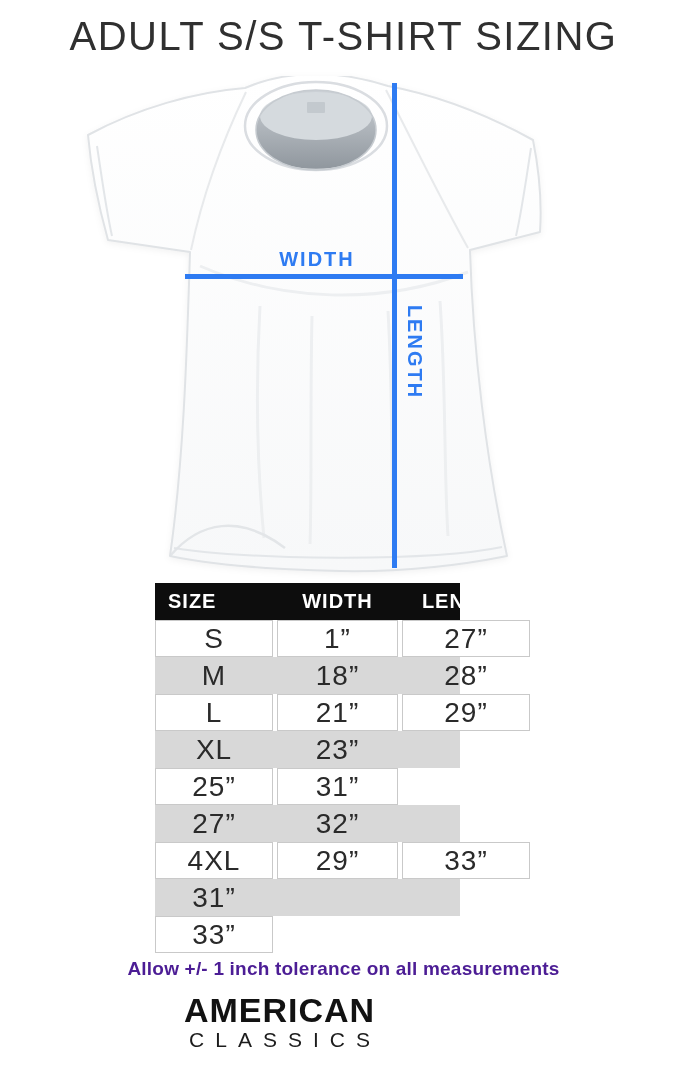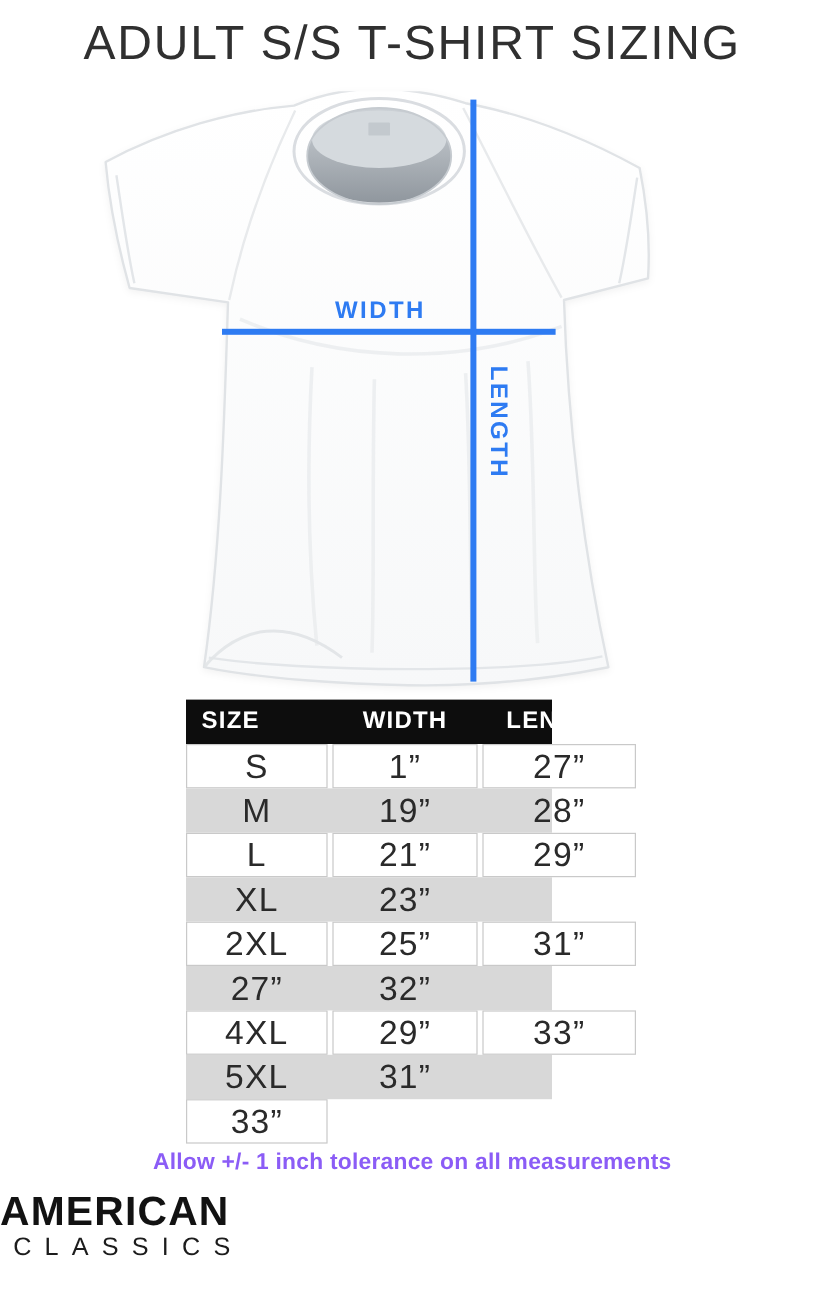--- a/index.html
+++ b/index.html
@@ -44,25 +44,25 @@
   .trow.gray{background:#d8d8d8;}
   .tcell{
     display:flex;align-items:center;justify-content:center;
     font-size:28px;font-weight:400;color:#2a2a2a;letter-spacing:1px;box-sizing:border-box;
   }
   .trow.white .tcell{background:#ffffff;border:1px solid #c9c9c9;}
 
   
   .note{
     position:absolute;top:958px;left:0;width:687px;text-align:center;
-    font-size:19px;font-weight:700;color:#8b5cf6;letter-spacing:0.2px;
+    font-size:19px;font-weight:700;color:#4c1d95;letter-spacing:0.2px;
   }
 
   
-  .brand{position:absolute;top:992px;left:0;width:559px;color:#121212;}
+  .brand{position:absolute;top:992px;left:0;width:559px;text-align:center;color:#121212;}
   .brand-top{font-size:34px;font-weight:800;letter-spacing:1px;line-height:36px;}
   .brand-bottom{font-size:21px;font-weight:400;letter-spacing:11px;padding-left:11px;line-height:24px;color:#1c1c1c;}
 </style>
 </head>
 <body>
 
 <div class="page">
 
   <div class="title">ADULT S/S T-SHIRT SIZING</div>
 
@@ -132,48 +132,46 @@
       <div class="hcell">LENGTH</div>
     </div>
     <div>
         <div class="trow white">
           <div class="tcell">S</div>
           <div class="tcell">1”</div>
           <div class="tcell">27”</div>
         </div>
         <div class="trow gray">
           <div class="tcell">M</div>
-          <div class="tcell">19”</div>
+          <div class="tcell">18”</div>
           <div class="tcell">28”</div>
         </div>
         <div class="trow white">
           <div class="tcell">L</div>
           <div class="tcell">21”</div>
           <div class="tcell">29”</div>
         </div>
         <div class="trow gray">
           <div class="tcell">XL</div>
           <div class="tcell">23”</div>
         </div>
         <div class="trow white">
-          <div class="tcell">2XL</div>
           <div class="tcell">25”</div>
           <div class="tcell">31”</div>
         </div>
         <div class="trow gray">
           <div class="tcell">27”</div>
           <div class="tcell">32”</div>
         </div>
         <div class="trow white">
           <div class="tcell">4XL</div>
           <div class="tcell">29”</div>
           <div class="tcell">33”</div>
         </div>
         <div class="trow gray">
-          <div class="tcell">5XL</div>
           <div class="tcell">31”</div>
         </div>
         <div class="trow white">
           <div class="tcell">33”</div>
         </div>
       </div>
   </div>
 
   <div class="note">Allow +/- 1 inch tolerance on all measurements</div>
 

